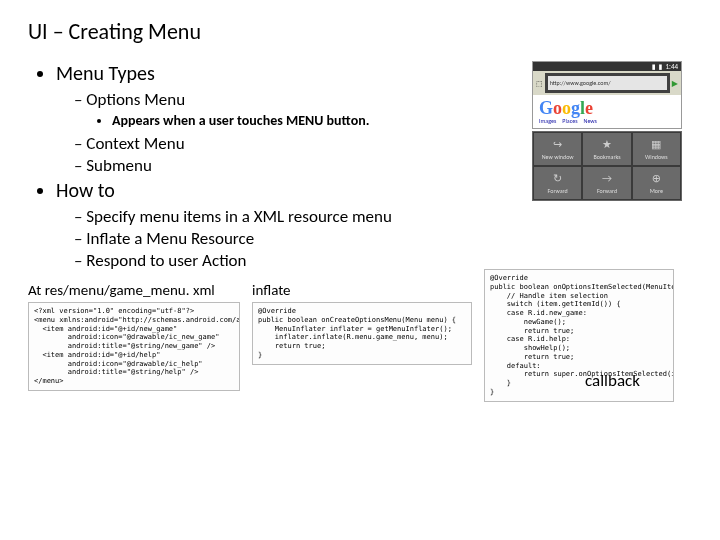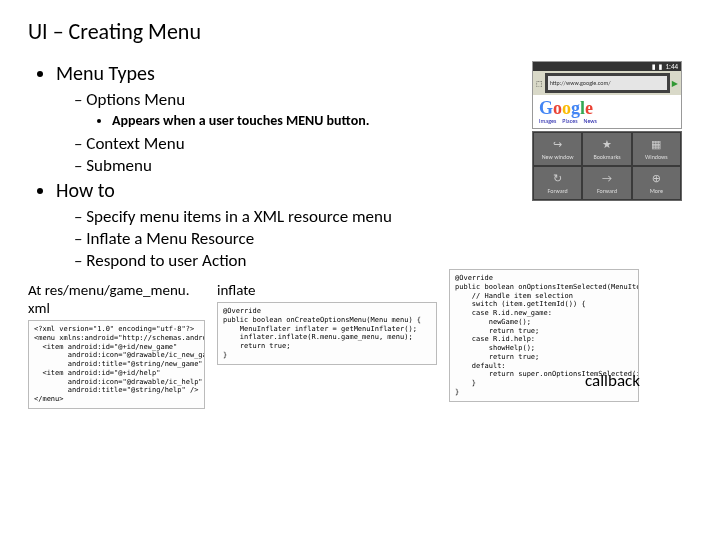--- a/index.html
+++ b/index.html
@@ -57,21 +57,21 @@
   .callback {
     position:absolute; right:80px; top:370px; font-size:17px;
   }
   .coderow { display:flex; gap:12px; margin-top:8px; }
   .colcap { font-size:15px; margin-bottom:3px; }
   .codebox {
     border:1px solid #bbb; background:#fdfdfd; padding:4px 5px;
     font-family: Consolas, monospace; font-size:7px; line-height:1.25;
     white-space: pre; overflow:hidden;
   }
-  .codecol1 { width:177px; }
+  .codecol1 { width:212px; }
   .codecol2 { width:220px; margin-top:18px; }
   .codecol3 { width:190px; margin-top:-12px; }
 </style>
 </head>
 <body>
 
 <h1 class="title">UI – Creating Menu</h1>
 
 <div class="content">
   <div class="left">

